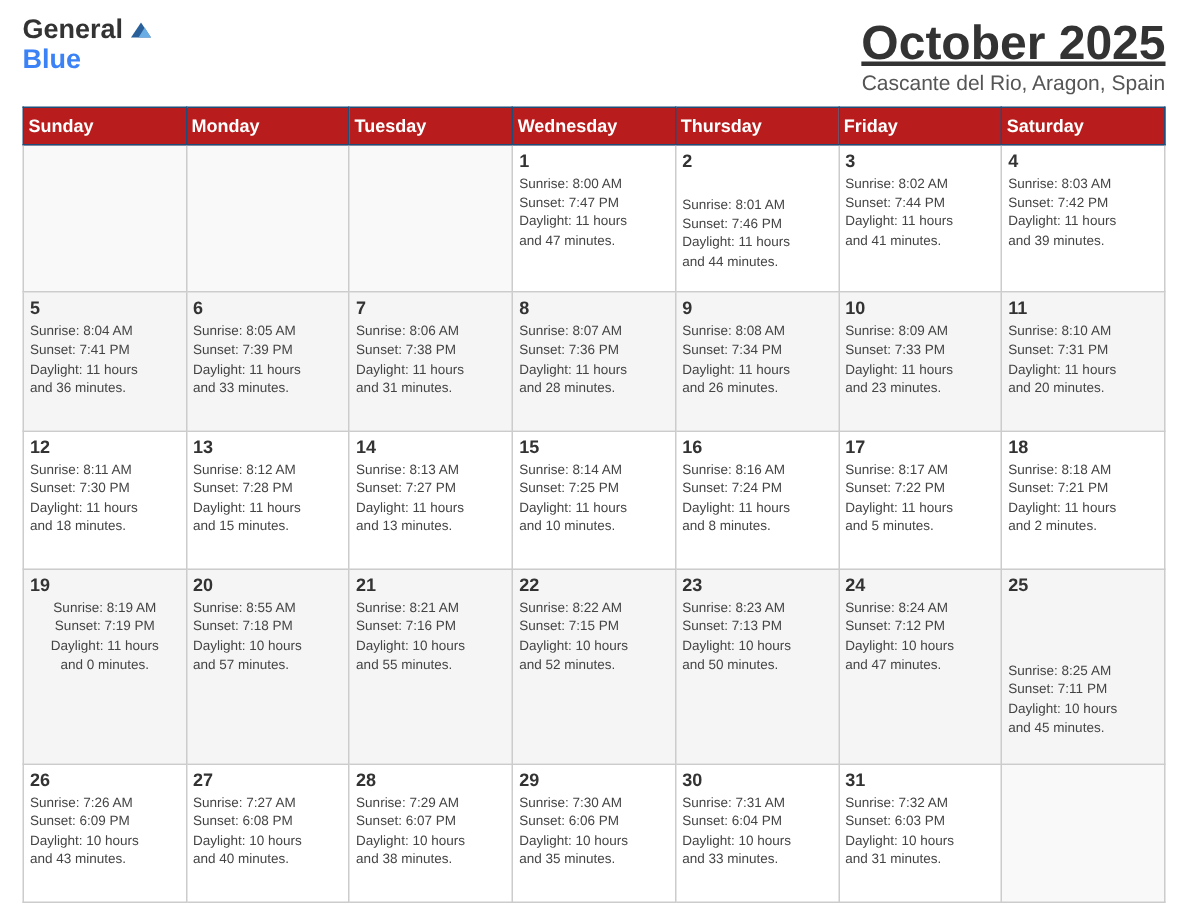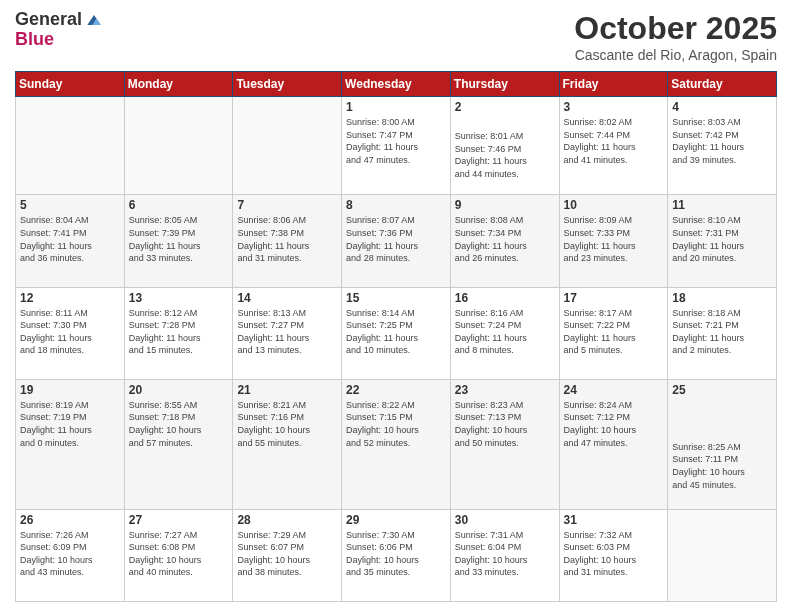--- a/index.html
+++ b/index.html
@@ -26,37 +26,39 @@
     .logo {
       display: flex;
       align-items: center;
     }
     .logo-text {
       font-size: 18px;
       font-weight: bold;
       line-height: 1.1;
     }
     .logo-general { color: #333; }
-    .logo-blue { color: #be185d; }
+    .logo-blue { color: #3b82f6; }
     .logo-icon {
       width: 20px;
       height: 20px;
       margin-left: 2px;
     }
     .title-block {
       text-align: right;
     }
     .month-title {
       font-size: 32px;
       font-weight: bold;
       color: #333;
+      text-decoration: underline;
     }
     .location-title {
       font-size: 14px;
       color: #555;
+      text-align: center;
     }
     .calendar {
       flex: 1;
       border: 1px solid #ccc;
       border-collapse: collapse;
       width: 100%;
       table-layout: fixed;
     }
     .calendar th {
       background-color: #b91c1c;
@@ -264,21 +266,21 @@
             <span class="day-number">18</span>
             <div class="day-info" style="white-space: pre-line;">Sunrise: 8:18 AM
 Sunset: 7:21 PM
 Daylight: 11 hours
 and 2 minutes.</div>
           </td>
         </tr>
         <tr>
           <td>
             <span class="day-number">19</span>
-            <div class="day-info" style="white-space: pre-line;">Sunrise: 8:19 AM
+            <div class="day-info" style="white-space: pre-line; text-align: center;">Sunrise: 8:19 AM
 Sunset: 7:19 PM
 Daylight: 11 hours
 and 0 minutes.</div>
           </td>
           <td>
             <span class="day-number">20</span>
             <div class="day-info" style="white-space: pre-line;">Sunrise: 8:55 AM
 Sunset: 7:18 PM
 Daylight: 10 hours
 and 57 minutes.</div>

